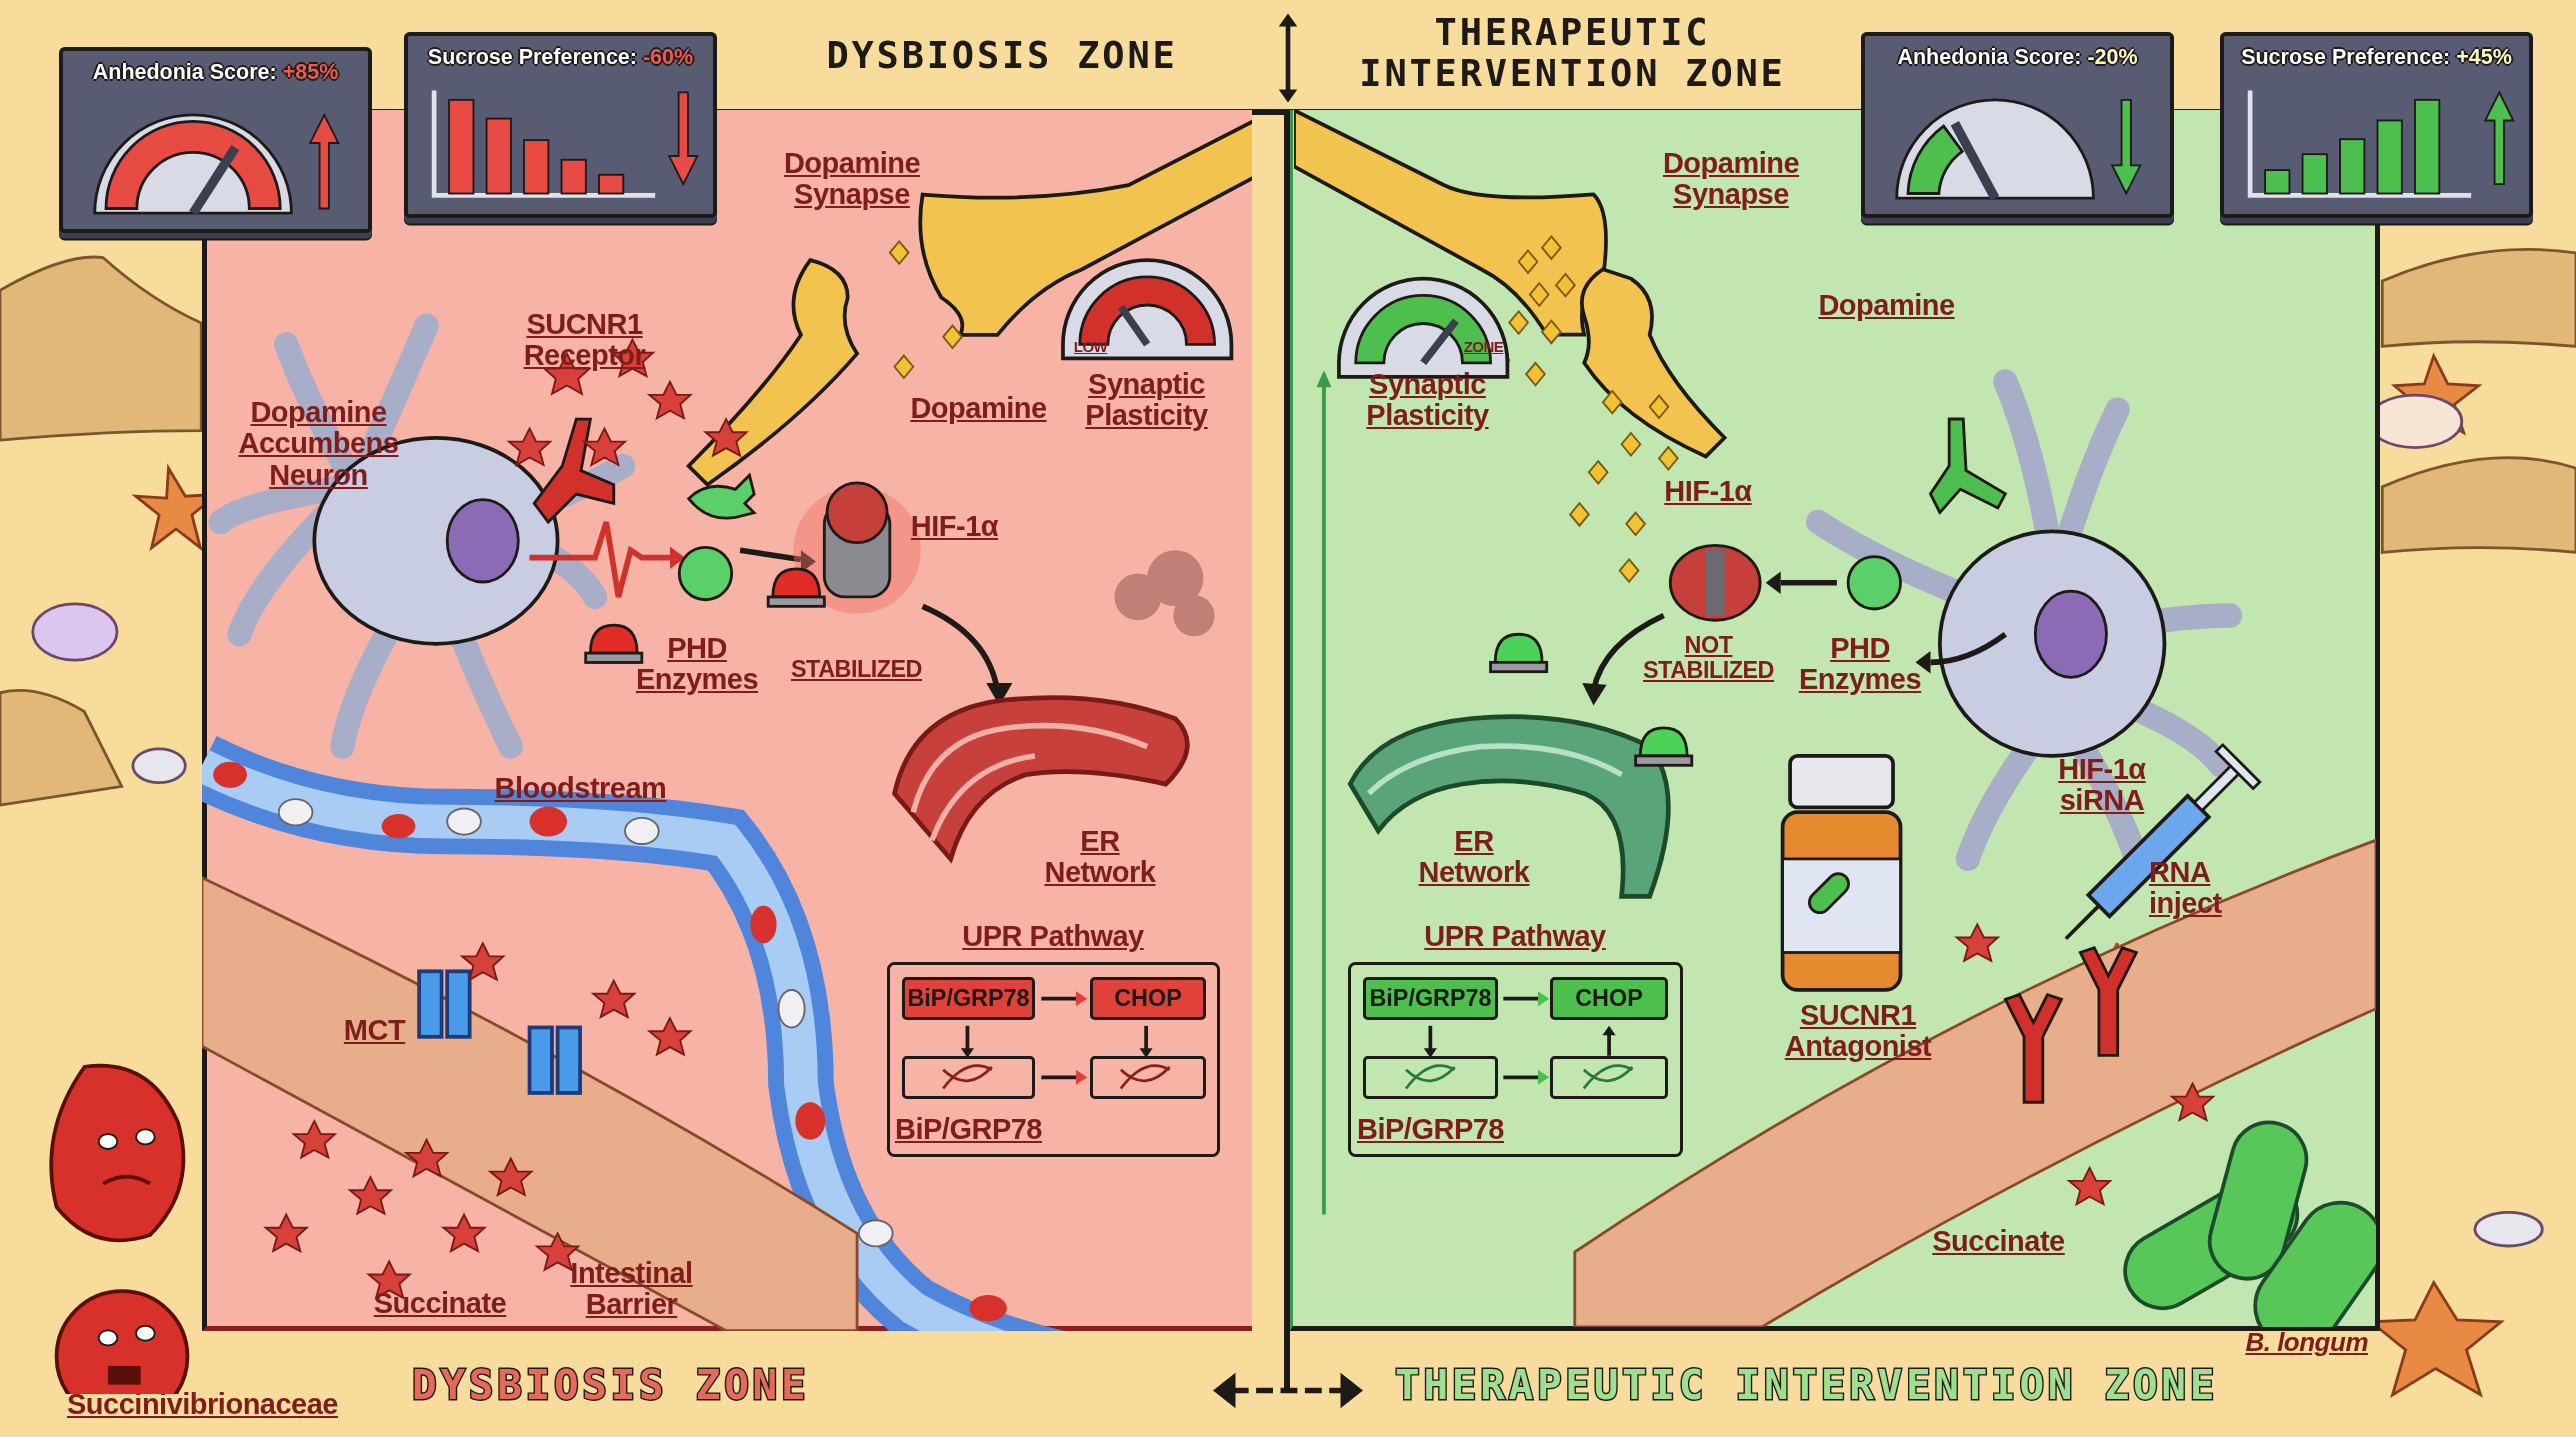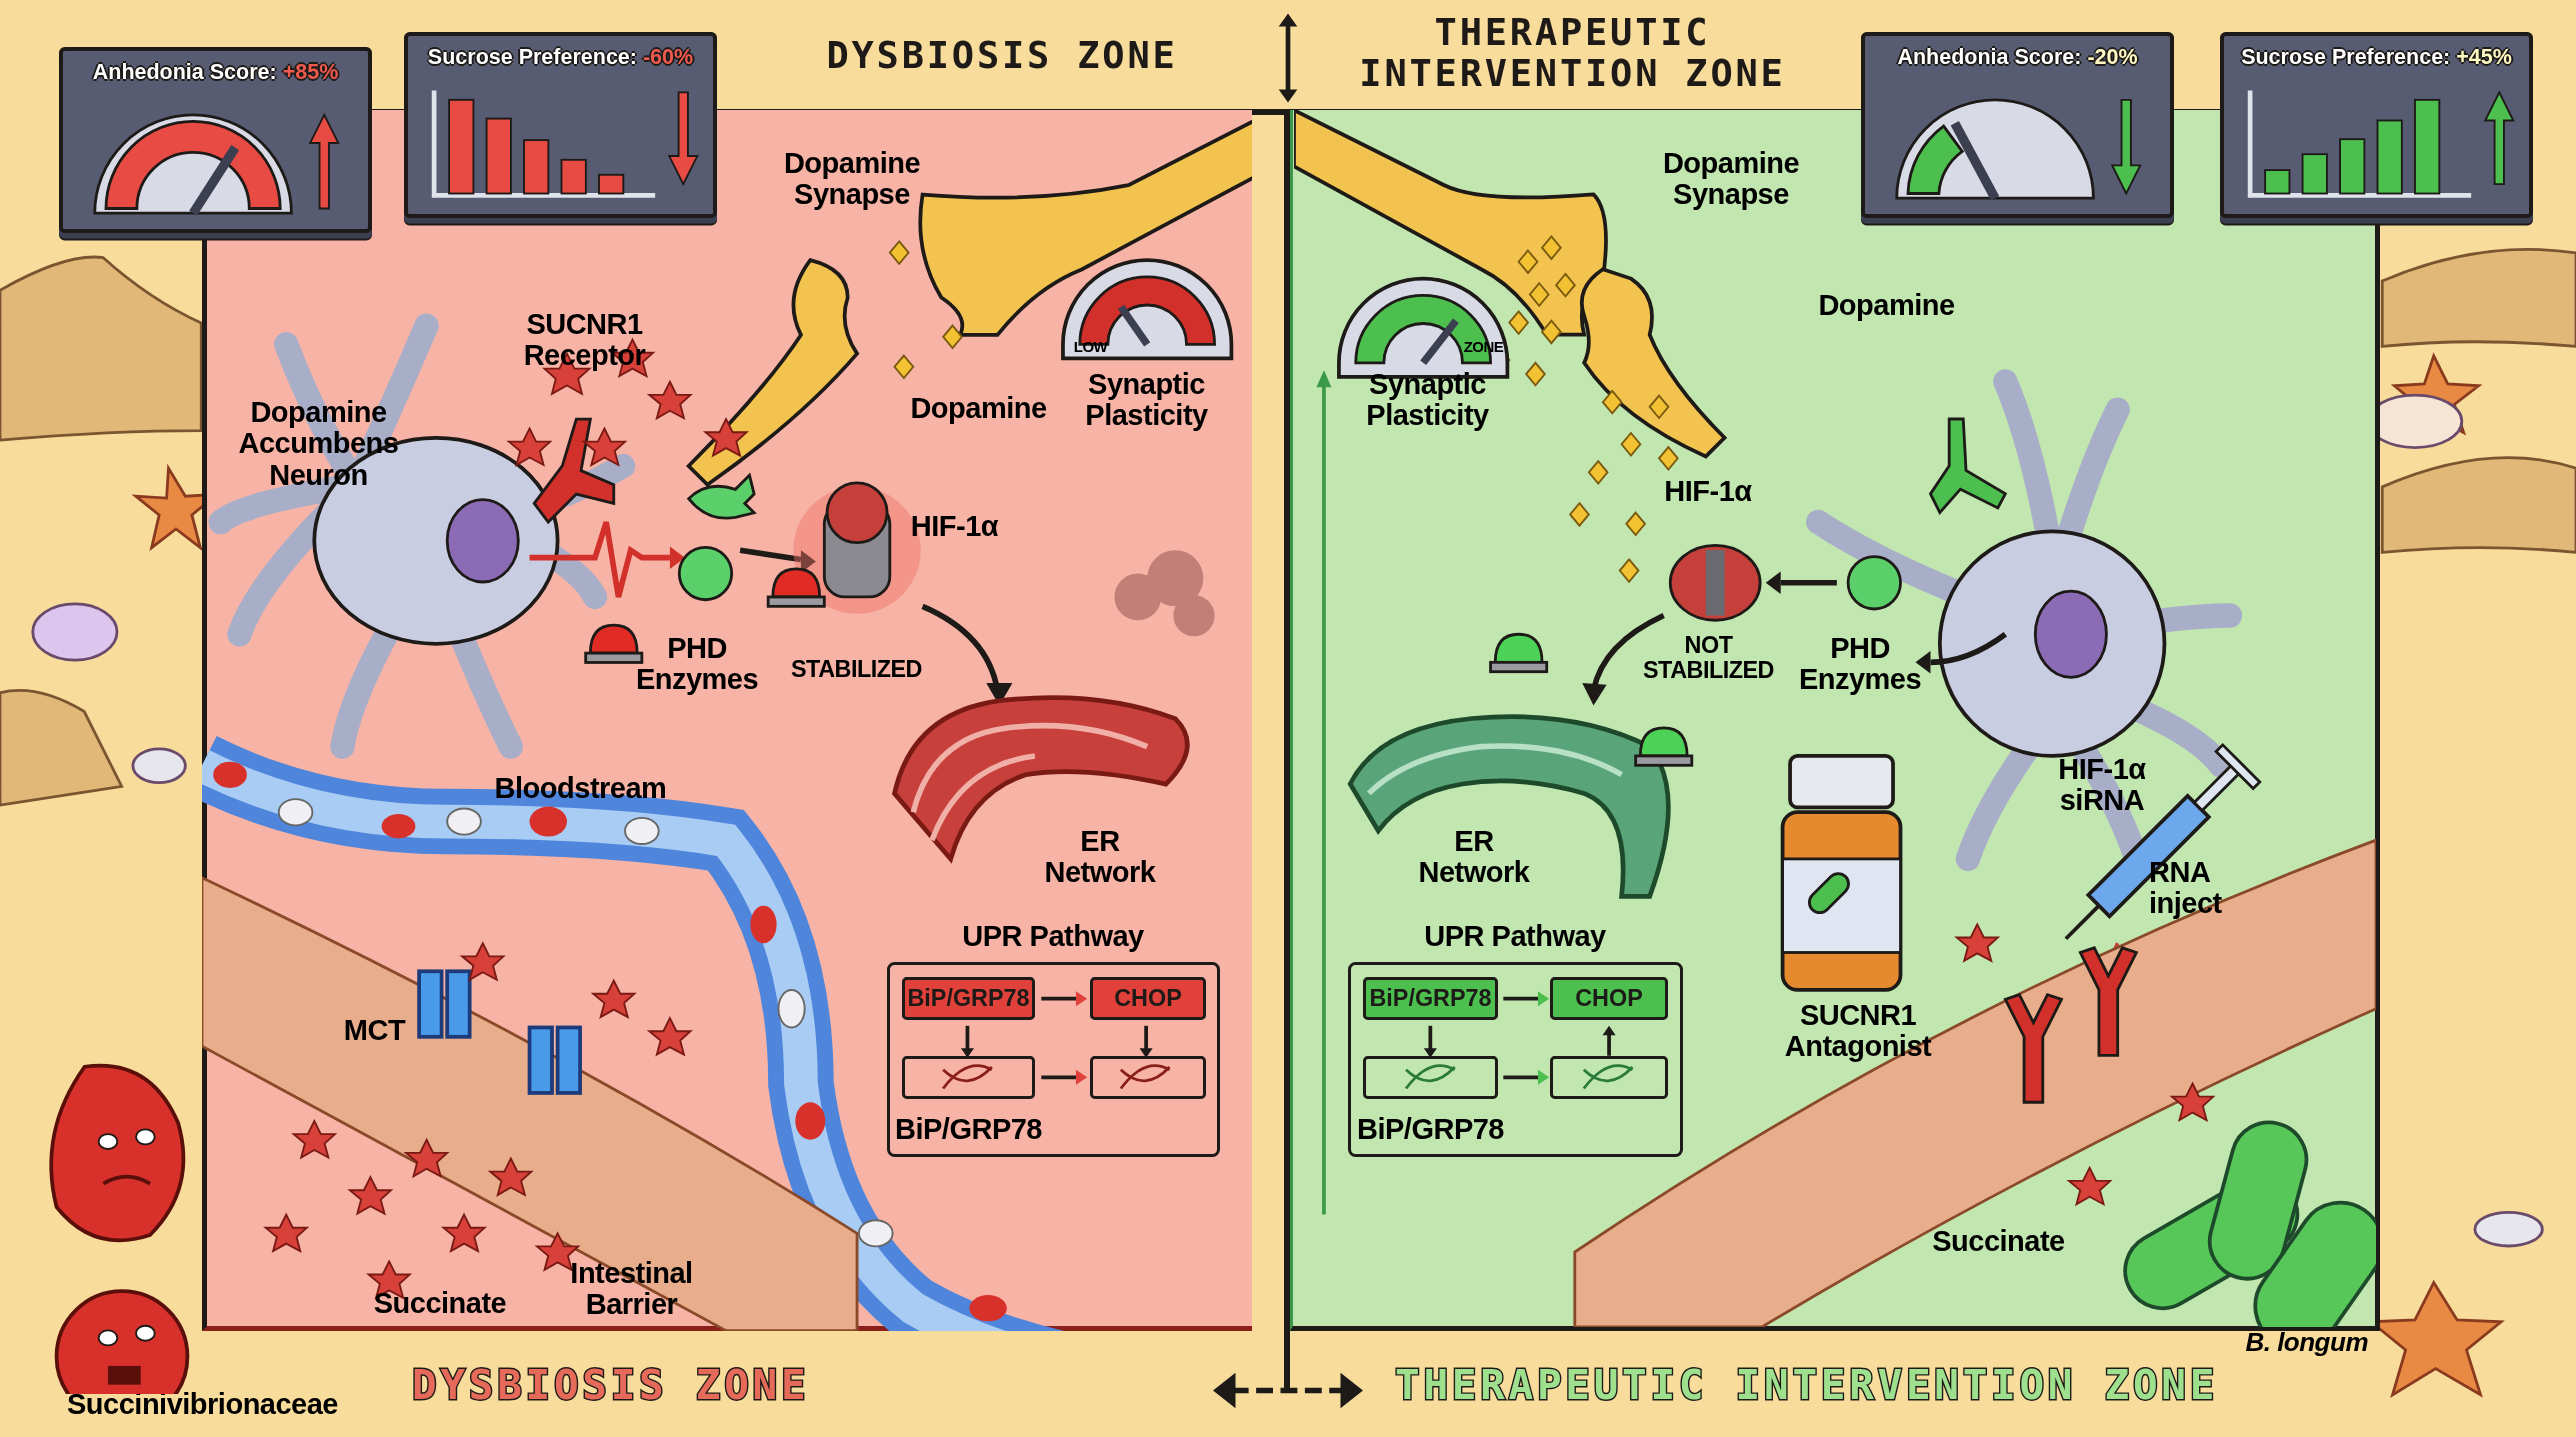--- a/index.html
+++ b/index.html
@@ -1,19 +1,19 @@
 <!DOCTYPE html>
 <html style="font-size:15px"><head>
 <meta charset="utf-8">
 <style>
   html, body { margin:0; padding:0; }
   body { width:2576px; height:1438px; overflow:hidden; background:#f7dc9c; font-family:"Liberation Sans", sans-serif; }
   #canvas { position:relative; width:2576px; height:1438px; background:#f7dc9c; overflow:hidden; }
   .abs { position:absolute; }
-  .lbl { position:absolute; font-family:"Liberation Sans", sans-serif; font-weight:bold; color:#000000; text-align:center; line-height:1.08; font-size:29px; letter-spacing:-0.5px; }
+  .lbl { position:absolute; font-family:"Liberation Sans", sans-serif; font-weight:bold; color:#7f1d1d; text-align:center; line-height:1.08; font-size:29px; letter-spacing:-0.5px;text-decoration:underline; }
   .lbl.sm { font-size:23.4px; }
   .pixel-title { position:absolute; font-family:"DejaVu Sans Mono", monospace; font-weight:bold; color:#1d1a17; letter-spacing:2.8px; text-align:center; line-height:1.1; }
   .panel-red { position:absolute; left:202px; top:110px; width:1050px; height:1221px; background:#f7b3a5; border-left:5.6px solid #1d1a17; border-bottom:5.6px solid #8b1f1a; box-sizing:border-box; }
   .panel-green { position:absolute; left:1290px; top:110px; width:1090px; height:1221px; background:#c2e6b0; border-right:5.6px solid #1d1a17; border-bottom:5.6px solid #1d1a17; border-left:3.7px solid #3b9a47; box-sizing:border-box; }
   .topline { position:absolute; top:109px; height:5.6px; background:#1d1a17; }
   .card { position:absolute; background:#575c72; border:4.7px solid #1d1a17; border-radius:5.6px; box-shadow:0 5.6px 0 #3b3f50, 0 7.5px 0 #1d1a17; }
   .card-title { position:absolute; left:0; right:0; top:9.4px; text-align:center; font-family:"Liberation Sans", sans-serif; font-weight:bold; font-size:21.5px; color:#fff; text-shadow:-1.9px 0 #1d1a17, 1.9px 0 #1d1a17, 0 -1.9px #1d1a17, 0 1.9px #1d1a17; white-space:nowrap; }
   .card-title .neg { color:#ef5a4e; }
   .card-title .pos { color:#fef9c3; }
   .upr-box { position:absolute; border:3.7px solid #1d1a17; border-radius:7.5px; box-sizing:border-box; }

